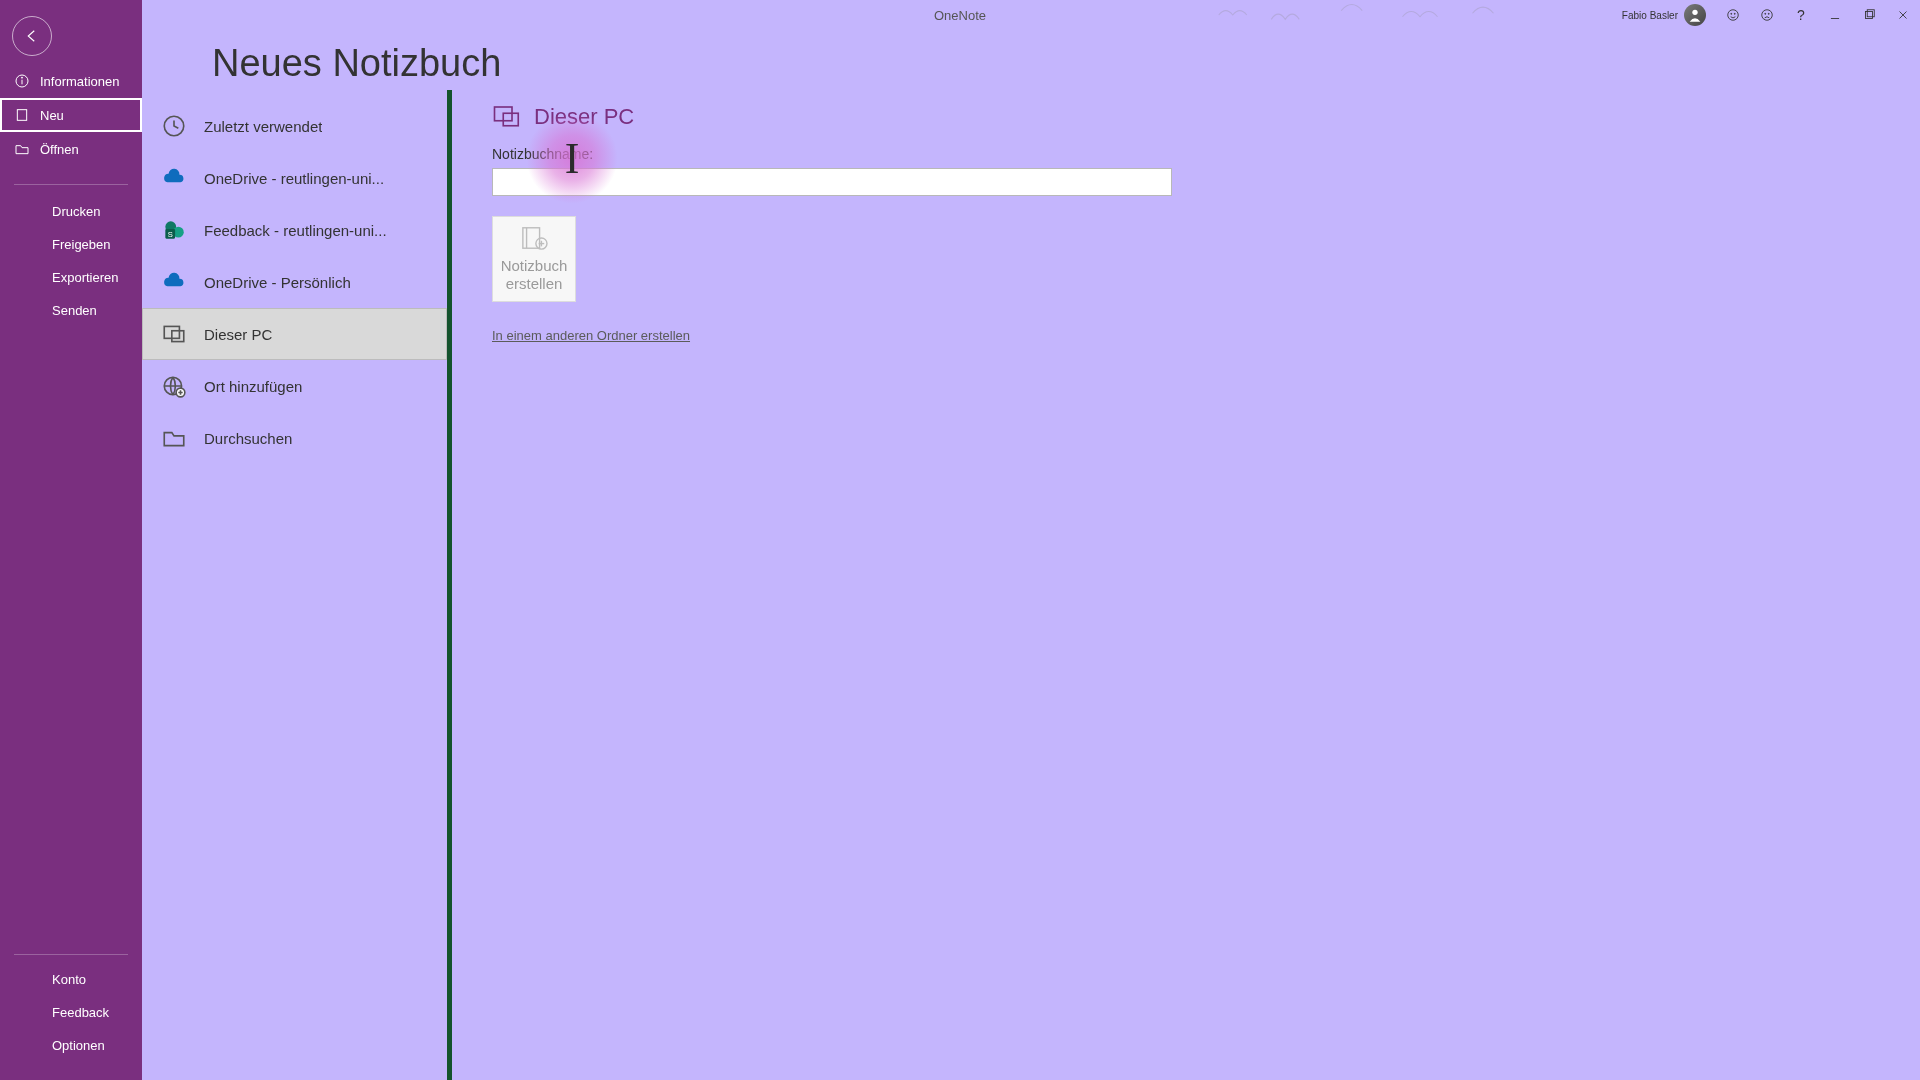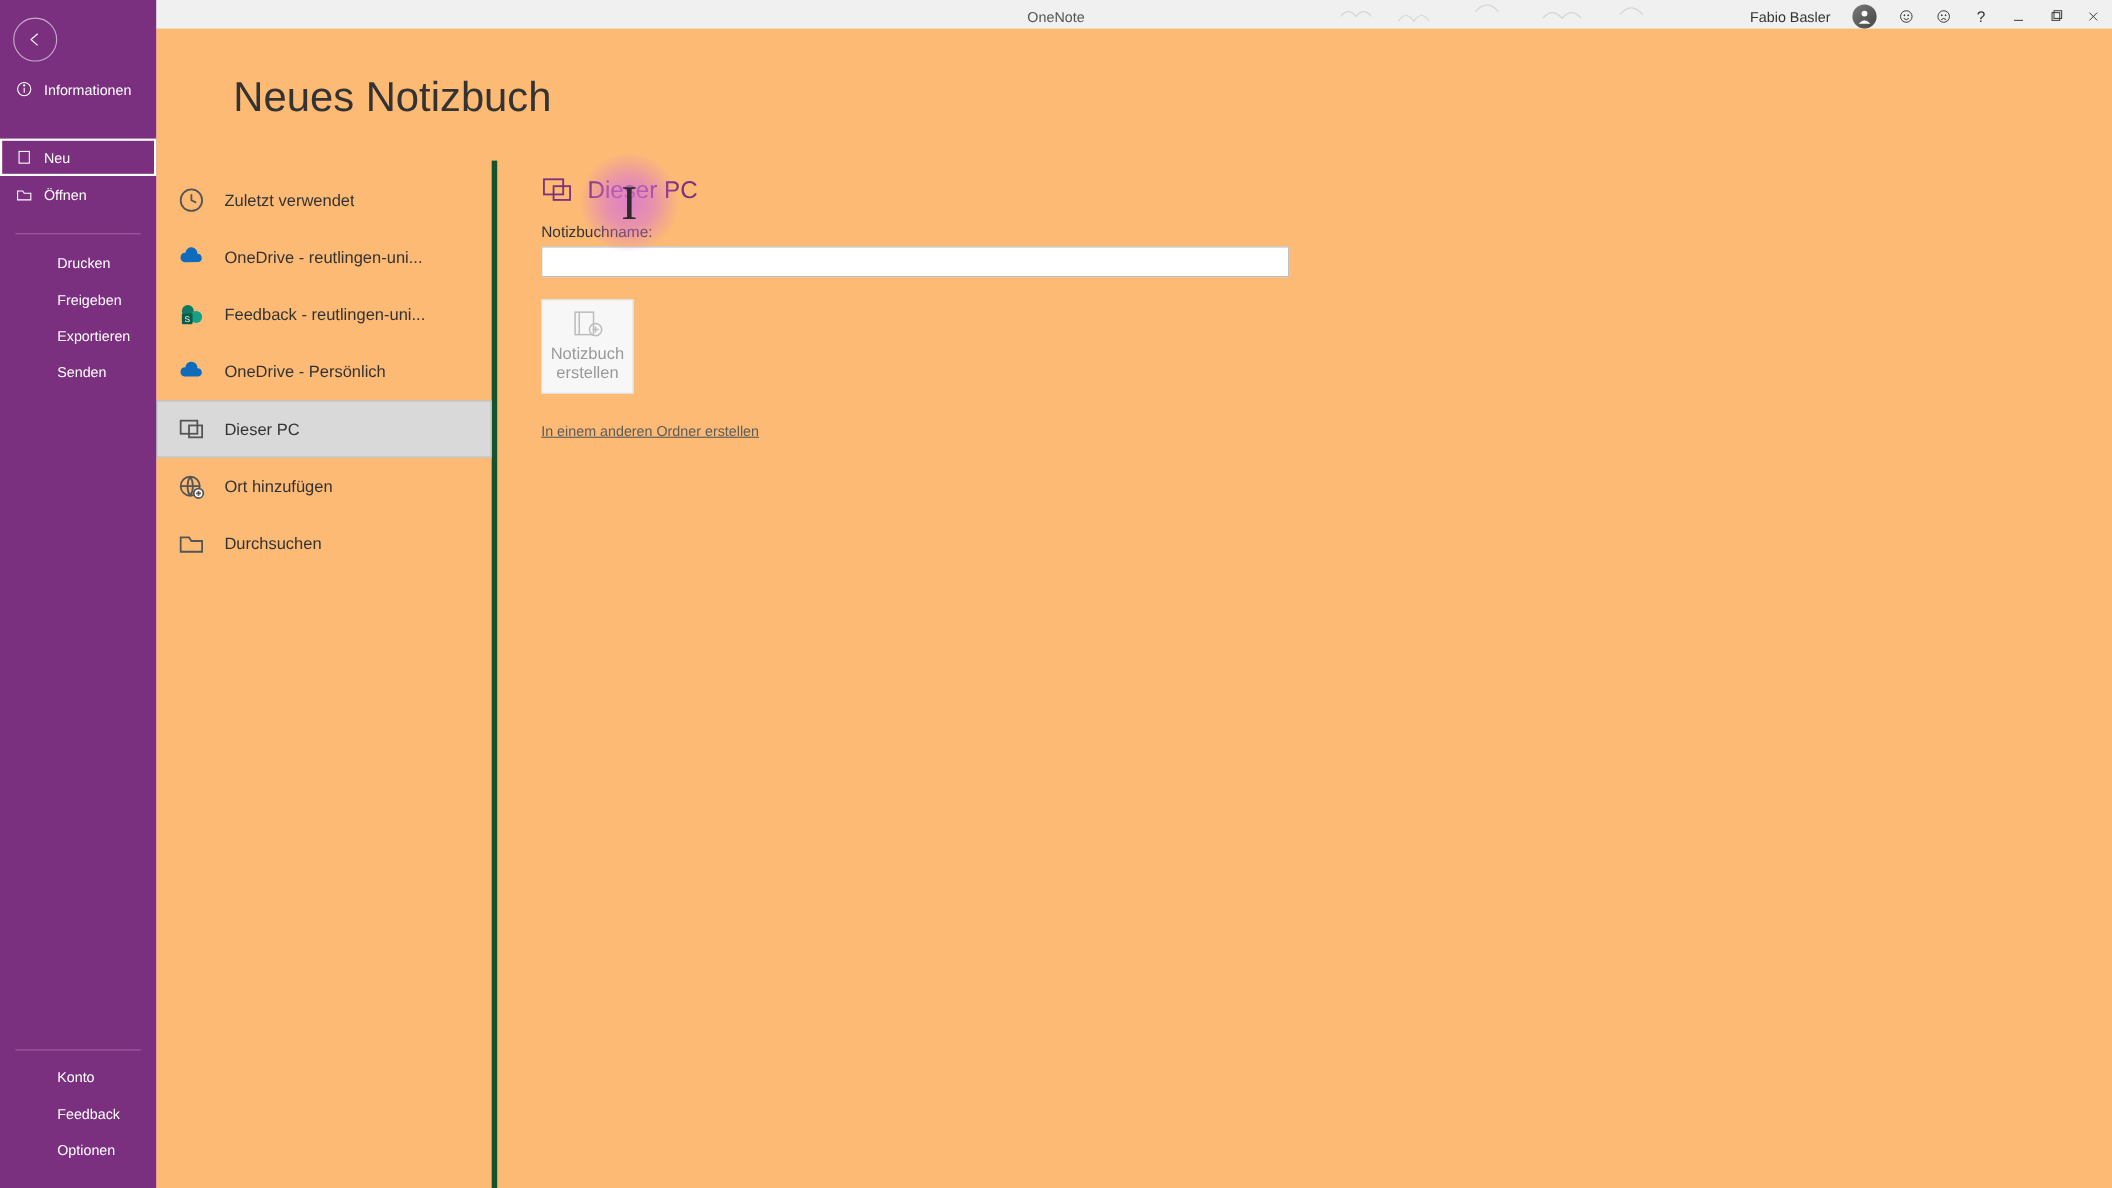--- a/index.html
+++ b/index.html
@@ -13,21 +13,21 @@
   background: transparent; display: flex; align-items: center;
   z-index: 5;
 }
 .titlebar-title {
   position: absolute; left: 50%; transform: translateX(-50%);
   font-size: 13px; color: #555;
 }
 .titlebar-right {
   position: absolute; right: 0; top: 0; display: flex; align-items: center; height: 30px;
 }
-.user-name { font-size: 13px; color: #333; margin-right: 20px; }
+.user-name { font-size: 10px; color: #333; margin-right: 6px; }
 .avatar { width: 22px; height: 22px; border-radius: 50%; background: linear-gradient(135deg,#7a7a7a,#444); margin-right: 10px; display:flex; align-items:center; justify-content:center; color:#fff; font-size:10px; }
 .tb-icon { width: 34px; height: 30px; display: flex; align-items: center; justify-content: center; cursor: pointer; color:#333; }
 .tb-icon svg { width: 14px; height: 14px; stroke: #333; fill: none; stroke-width: 1.5; }
 
 
 .decor {
   position: absolute; right: 360px; top: -5px; width: 350px; height: 40px;
   opacity: .25; z-index: 1;
 }
 
@@ -61,33 +61,31 @@
   border-radius: 50%; display: flex; align-items: center; justify-content: center; cursor:pointer;
 }
 .back-btn svg { stroke:#fff; fill:none; width:18px; height:18px; stroke-width:1.5;}
 
 .side-item {
   display: flex; align-items: center; gap: 10px; padding: 9px 14px;
   font-size: 13px; cursor: pointer; color: #fff;
 }
 .side-item svg { width: 16px; height: 16px; stroke:#fff; fill:none; stroke-width:1.5; flex-shrink:0; }
 .side-item.selected {
-  border: 2px solid #fff; padding: 7px 12px; margin-top: 28px;
+  border: 2px solid #fff; padding: 7px 12px;
 }
 .side-sep { height: 1px; background: rgba(255,255,255,.25); margin: 18px 14px 10px; }
 .side-item.sub { padding-left: 28px; font-size: 13px; margin-left: 24px; }
 
 .side-bottom { margin-top: auto; margin-bottom: 18px; }
 .side-bottom .side-sep { margin-top: 0; margin-bottom: 8px; }
 
 
 .content {
-  flex: 1; background: #fdba74; position: relative; display: flex;
-  padding-top: 30px; 
-  margin-top: 26px;
+  flex: 1; background: #c4b5fd; position: relative; display: flex;
 }
 
 .page-title {
   position: absolute; top: 42px; left: 70px; font-size: 38px; font-weight: 300; color: #333;
 }
 
 .panel-wrap { display: flex; margin-top: 90px; width: 100%; }
 
 
 .locations {

